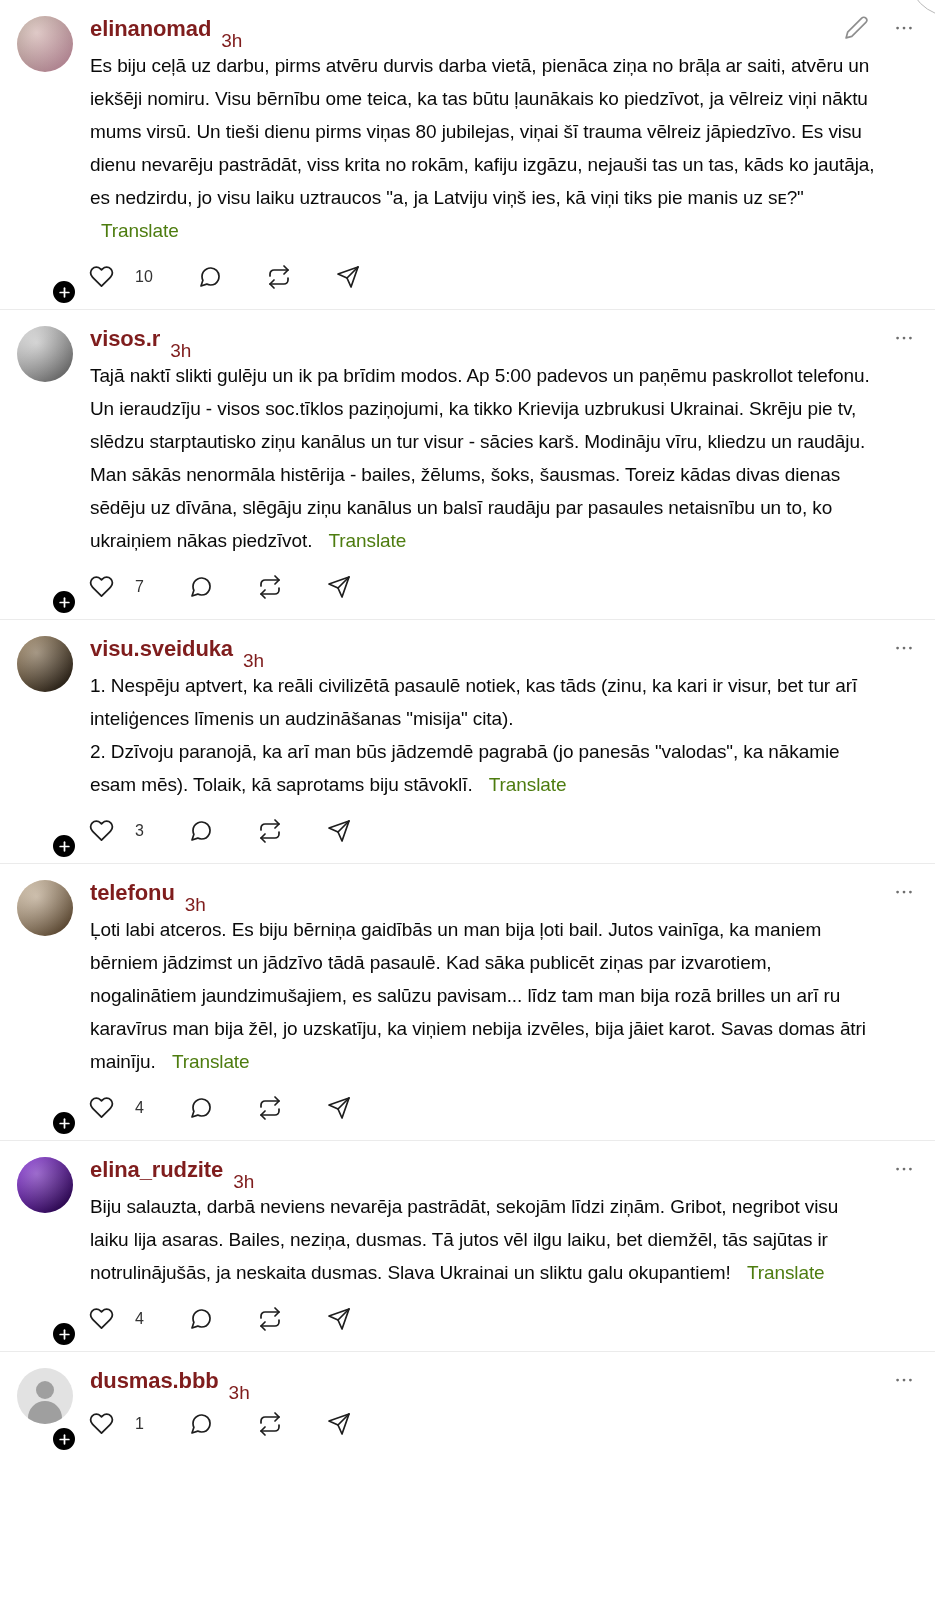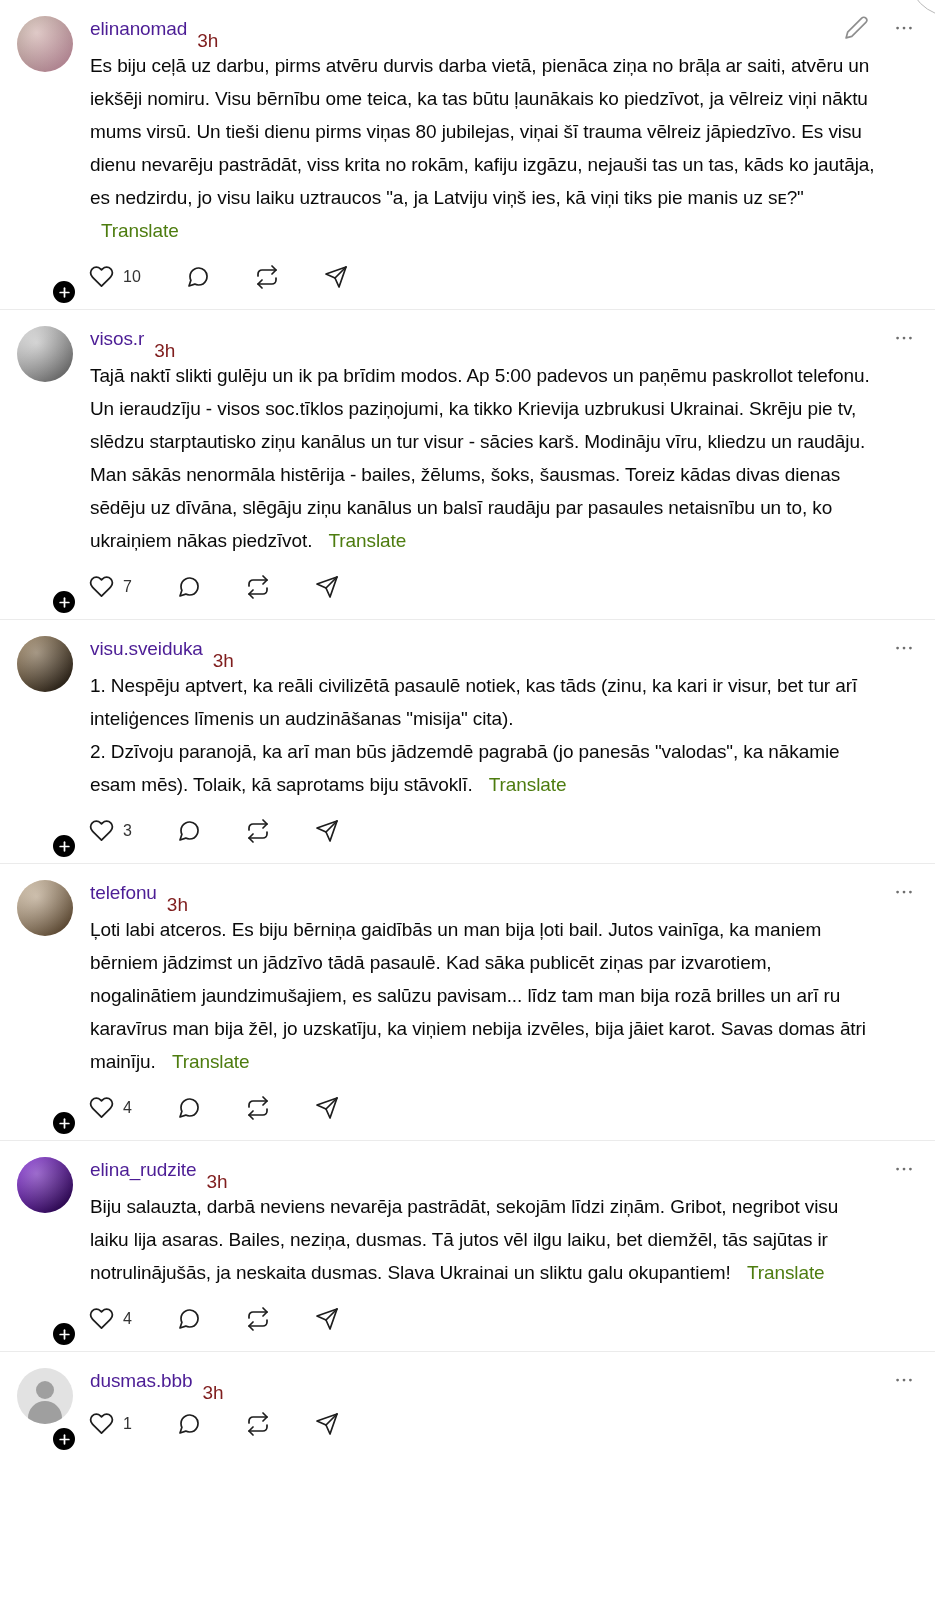--- a/index.html
+++ b/index.html
@@ -35,31 +35,31 @@
     background:#9f9f9f;
   }
   .follow-badge {
     position:absolute; right:-4px; bottom:-2px; width:26px; height:26px;
     background:#000; border:2.5px solid #fff; border-radius:50%;
     display:flex; align-items:center; justify-content:center; cursor:pointer; z-index:2;
   }
   .follow-badge svg { display:block; }
   .content { flex:1; min-width:0; padding-right:58px; position:relative; }
   .meta-row { display:flex; align-items:center; height:26px; }
-  .username { font-weight:400; font-size:19px; color:#4c1d95; cursor:pointer; letter-spacing:-.1px; }
+  .username { font-weight:700; font-size:22px; color:#7f1d1d; cursor:pointer; letter-spacing:-.1px; }
   .timestamp { margin-left:10px; font-size:19px; color:#7f1d1d;margin-top:24px; }
   .meta-icons { margin-left:auto; margin-right:-38px; display:flex; align-items:center; gap:24px; }
   .icon-btn { background:none; border:none; cursor:pointer; padding:0; display:flex; align-items:center; }
   .body { margin-top:7px; font-size:19px; line-height:33px; color:#0a0a0a; letter-spacing:-.1px; }
   .body-text { white-space:pre-line;margin-top:36px; }
   .translate { color:#4d7c0f; cursor:pointer; margin-left:11px; text-decoration:none; }
   .action-row { display:flex; align-items:center; gap:37px; margin:13px 0 10px -5px; }
   .action-btn {
     background:none; border:none; cursor:pointer; padding:4px;
-    display:flex; align-items:center; gap:9px; color:#1d1d1d;
+    display:flex; align-items:center; gap:21px; color:#1d1d1d;
   }
   .action-btn svg { display:block; }
   .like-count { font-size:16px; color:#333; }
   .divider { height:1px; background:#ebebeb; width:100%; }
   .emoji-frown {
     display:inline-block; width:22px; height:22px; border-radius:50%;
     background:radial-gradient(circle at 50% 32%, #ffe08a 55%, #f3b23c);
     position:relative; vertical-align:-4px; margin:0 3px;
   }
   .emoji-frown::before {

